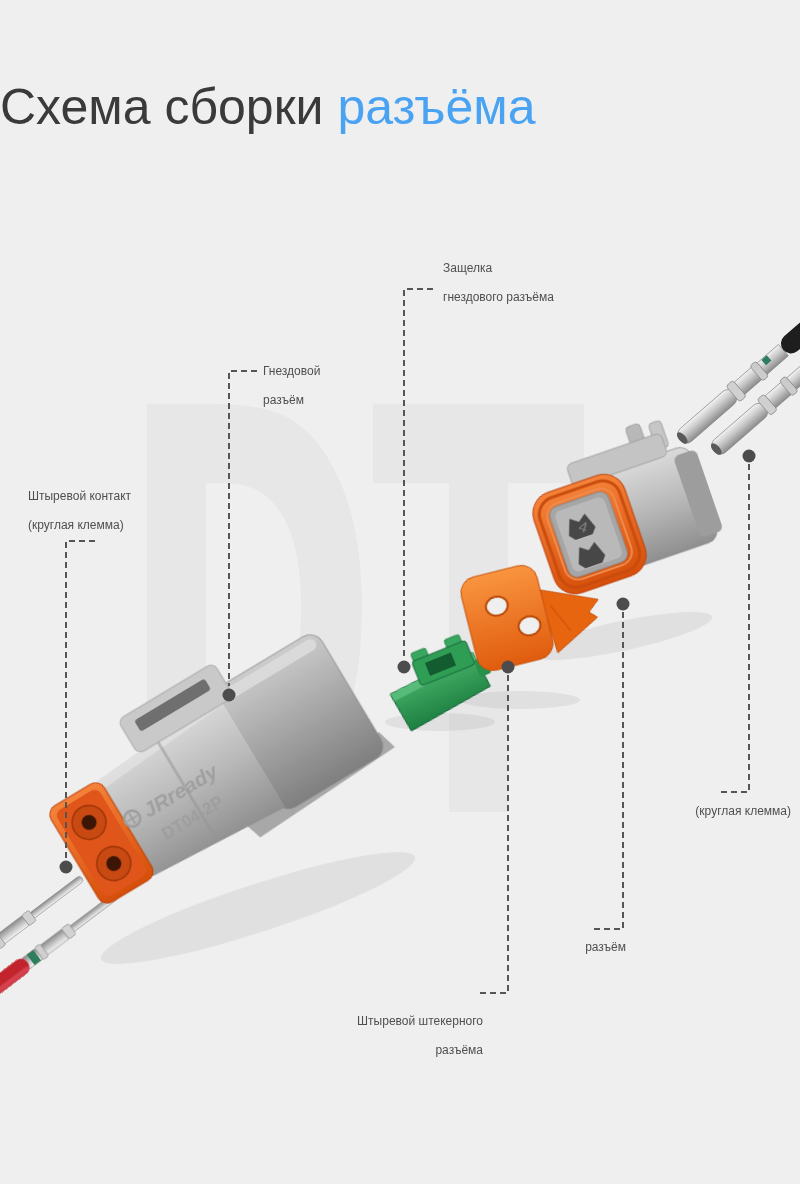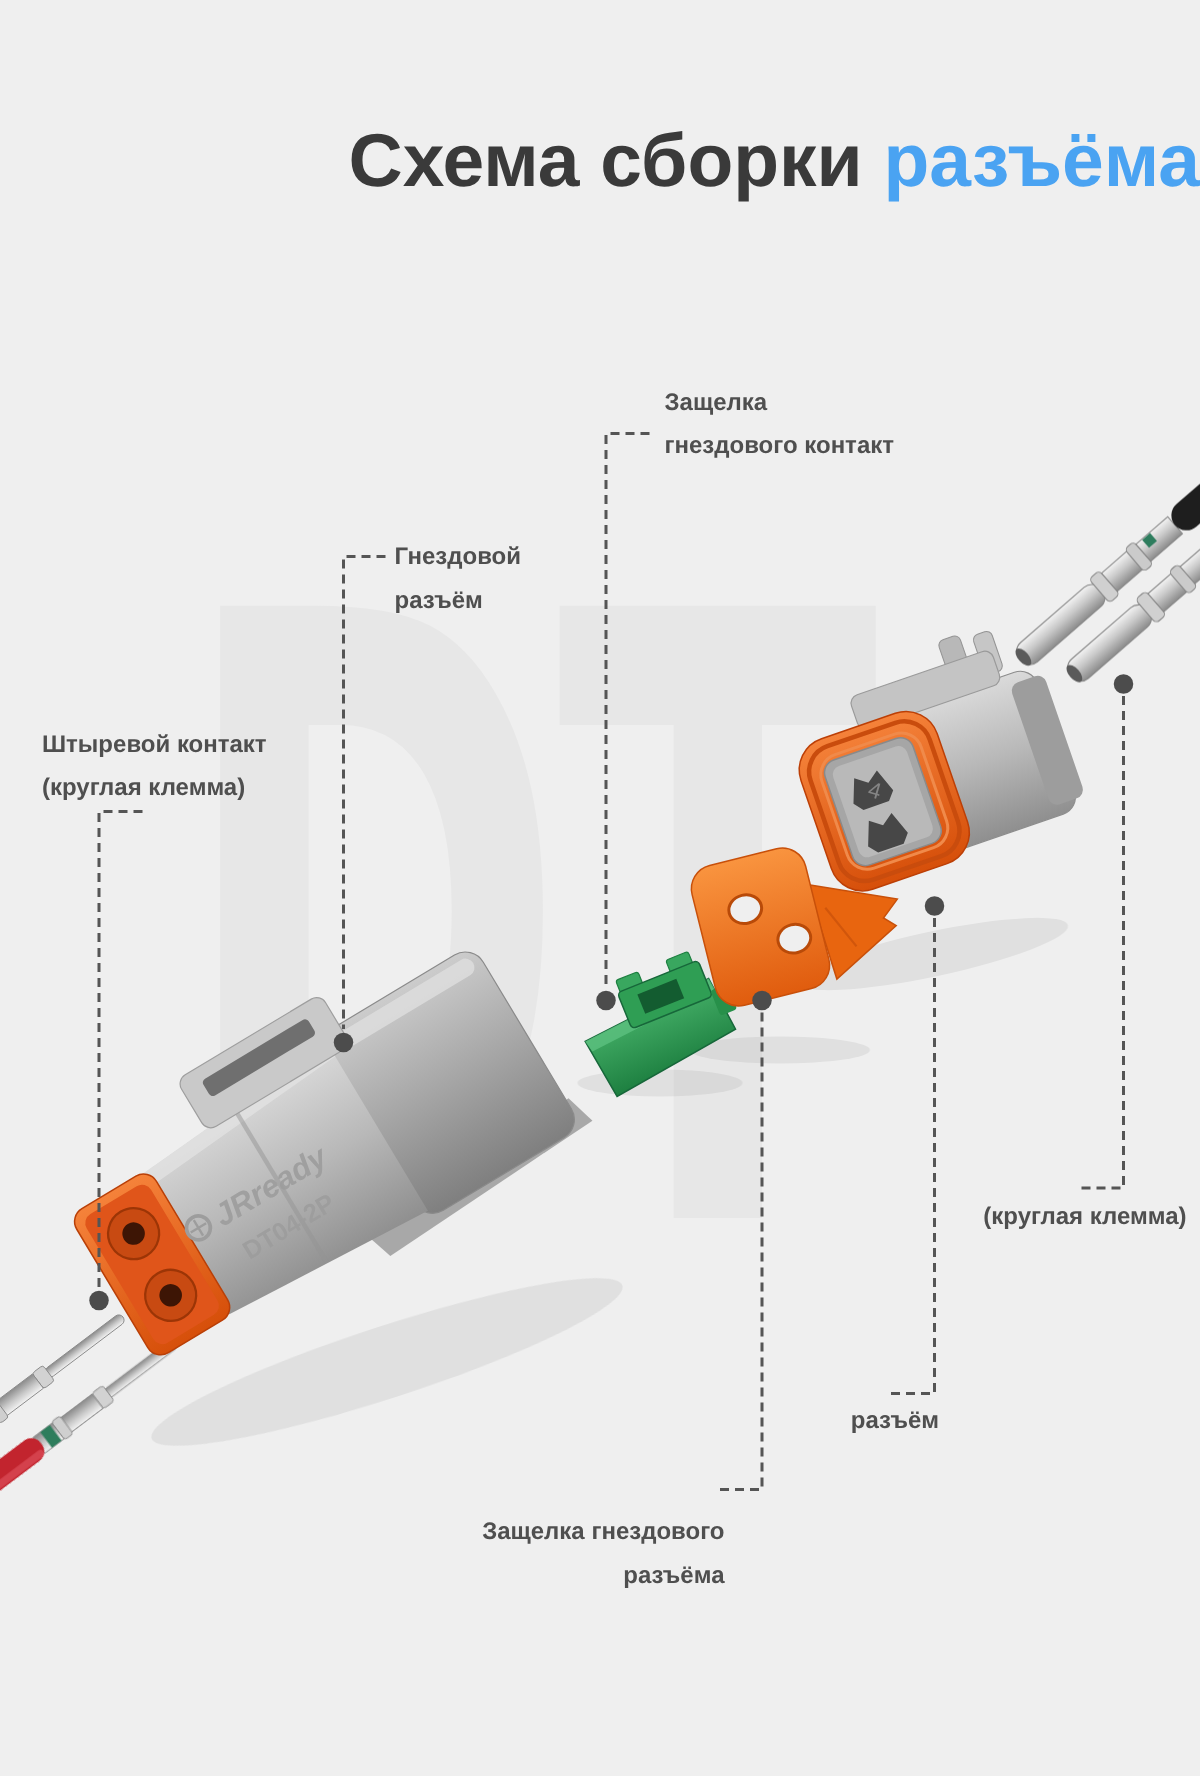--- a/index.html
+++ b/index.html
@@ -1,21 +1,21 @@
 <!DOCTYPE html>
 <html style="--c-background: #efefef; --c-watermark: #e7e7e7; --c-title-text: #3a3a3a; --c-title-accent: #4aa3f2; --c-label-text: #4f4f4f; --c-leader-line: #555555; --c-connector-gray: #b5b5b5; --c-seal-orange: #e8611c; --c-wedge-green: #2f9e54; --c-wedge-orange: #f07c22; --c-wire-red: #c2242e; --c-wire-black: #1e1e1e; --c-metal: #c9c9c9;"><head>
 <meta charset="utf-8">
 <style>
   html,body{margin:0;padding:0;}
   body{font-family:"Liberation Sans", sans-serif;}
   .stage{position:relative;width:800px;height:1184px;background:var(--c-background,#efefef);overflow:hidden;}
-  .title{position:absolute;left:0;top:78px;width:800px;text-align:right;
-         font-size:50px;font-weight:bold;color:var(--c-title-text,#3a3a3a);letter-spacing:0px;}
+  .title{position:absolute;left:0;top:78px;width:800px;text-align:left;
+         font-size:50px;font-weight:normal;color:var(--c-title-text,#3a3a3a);letter-spacing:0px;}
   .title .accent{color:var(--c-title-accent,#4aa3f2);}
-  .lbl{position:absolute;font-size:16px;font-weight:bold;color:var(--c-label-text,#4f4f4f);line-height:29px;white-space:nowrap;}
+  .lbl{position:absolute;font-size:12px;font-weight:normal;color:var(--c-label-text,#4f4f4f);line-height:29px;white-space:nowrap;}
   .lbl.center{text-align:left;}
   .lbl.right{text-align:right;}
   svg.illu{position:absolute;left:0;top:0;}
   .leader{fill:none;stroke:var(--c-leader-line,#555);stroke-width:2;stroke-dasharray:6 4;}
   .dot{fill:#4c4c4c;}
   .wm{font-weight:bold;letter-spacing:-12px;fill:var(--c-watermark,#e7e7e7);
       font-family:"DejaVu Sans","Liberation Sans",sans-serif;}
   .emboss{fill:#9d9d9d;font-weight:bold;opacity:.9;}
 </style>
 </head>
@@ -188,21 +188,21 @@
       <circle class="dot" cx="623" cy="604" r="6.5"></circle>
       <path class="leader" d="M623,612 V929 H594"></path>
 
       <circle class="dot" cx="508" cy="667" r="6.5"></circle>
       <path class="leader" d="M508,675 V993 H480"></path>
     </g>
   </svg>
 
   <div class="lbl" style="left:443px;top:254px">
     <div>Защелка</div>
-    <div>гнездового контакт</div>
+    <div>гнездового разъёма</div>
   </div>
 
   <div class="lbl" style="left:263px;top:357px">
     <div>Гнездовой</div>
     <div>разъём</div>
   </div>
 
   <div class="lbl center" style="left:28px;top:482px;width:204px">
     <div>Штыревой контакт</div>
     <div>(круглая клемма)</div>
@@ -210,17 +210,17 @@
 
   <div class="lbl right" style="left:590px;top:797px;width:201px">
     <div>(круглая клемма)</div>
   </div>
 
   <div class="lbl right" style="left:465px;top:933px;width:161px">
     <div>разъём</div>
   </div>
 
   <div class="lbl right" style="left:272px;top:1007px;width:211px">
-    <div>Защелка гнездового</div>
+    <div>Штыревой штекерного</div>
     <div>разъёма</div>
   </div>
 
 </div>
 
 </body></html>

